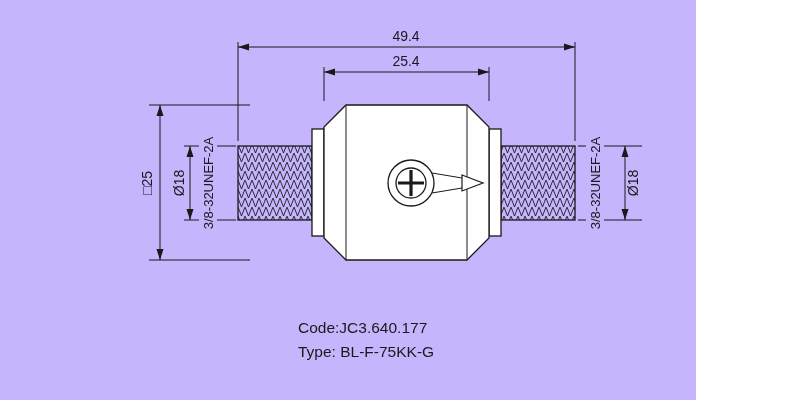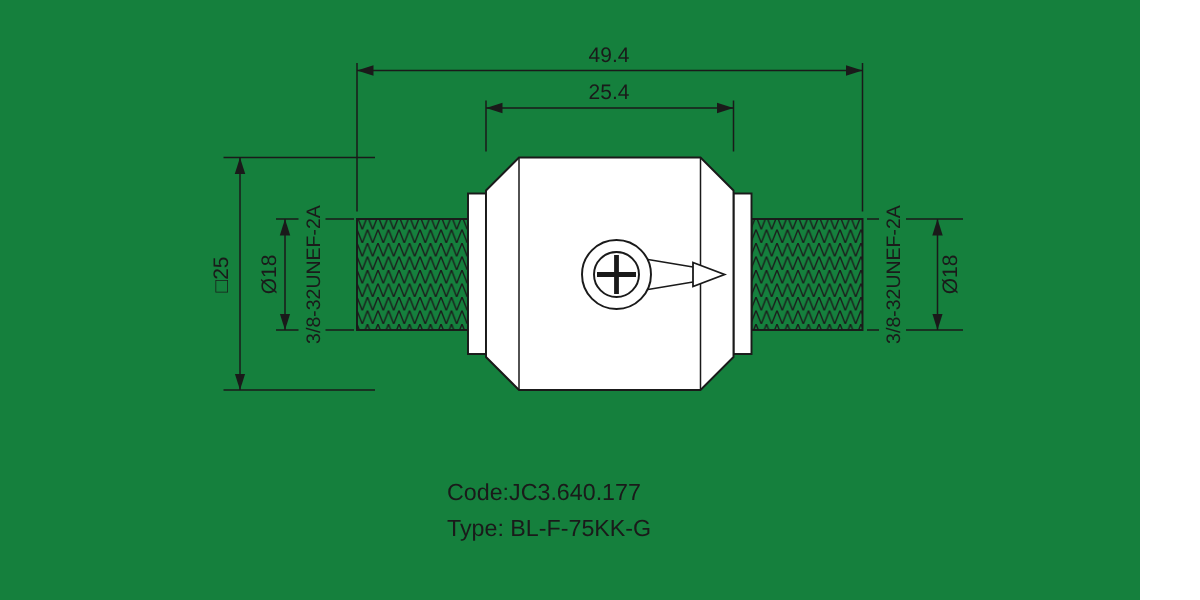--- a/index.html
+++ b/index.html
@@ -5,23 +5,23 @@
   html, body {
     margin: 0;
     padding: 0;
     background: #ffffff;
     width: 800px;
     height: 400px;
     font-family: "Liberation Sans", "DejaVu Sans", sans-serif;
   }
   #stage {
     position: relative;
-    width: 760px;
+    width: 696px;
     height: 400px;
-    background: #15803d;
+    background: #c4b5fd;
     overflow: hidden;
   }
   svg { display: block; }
   .outline  { fill: #ffffff; stroke: #1a1a1a; stroke-width: 1.3; }
   .thin     { fill: none;    stroke: #1a1a1a; stroke-width: 1;   }
   .dimline  { fill: none;    stroke: #1a1a1a; stroke-width: 1;   }
   .crossbar { fill: none;    stroke: #1a1a1a; stroke-width: 3.2; }
   text { fill: #1a1a1a; font-family: "Liberation Sans", "DejaVu Sans", sans-serif; }
   .dim-text    { font-size: 14px; }
   .spec-text   { font-size: 13px; }

